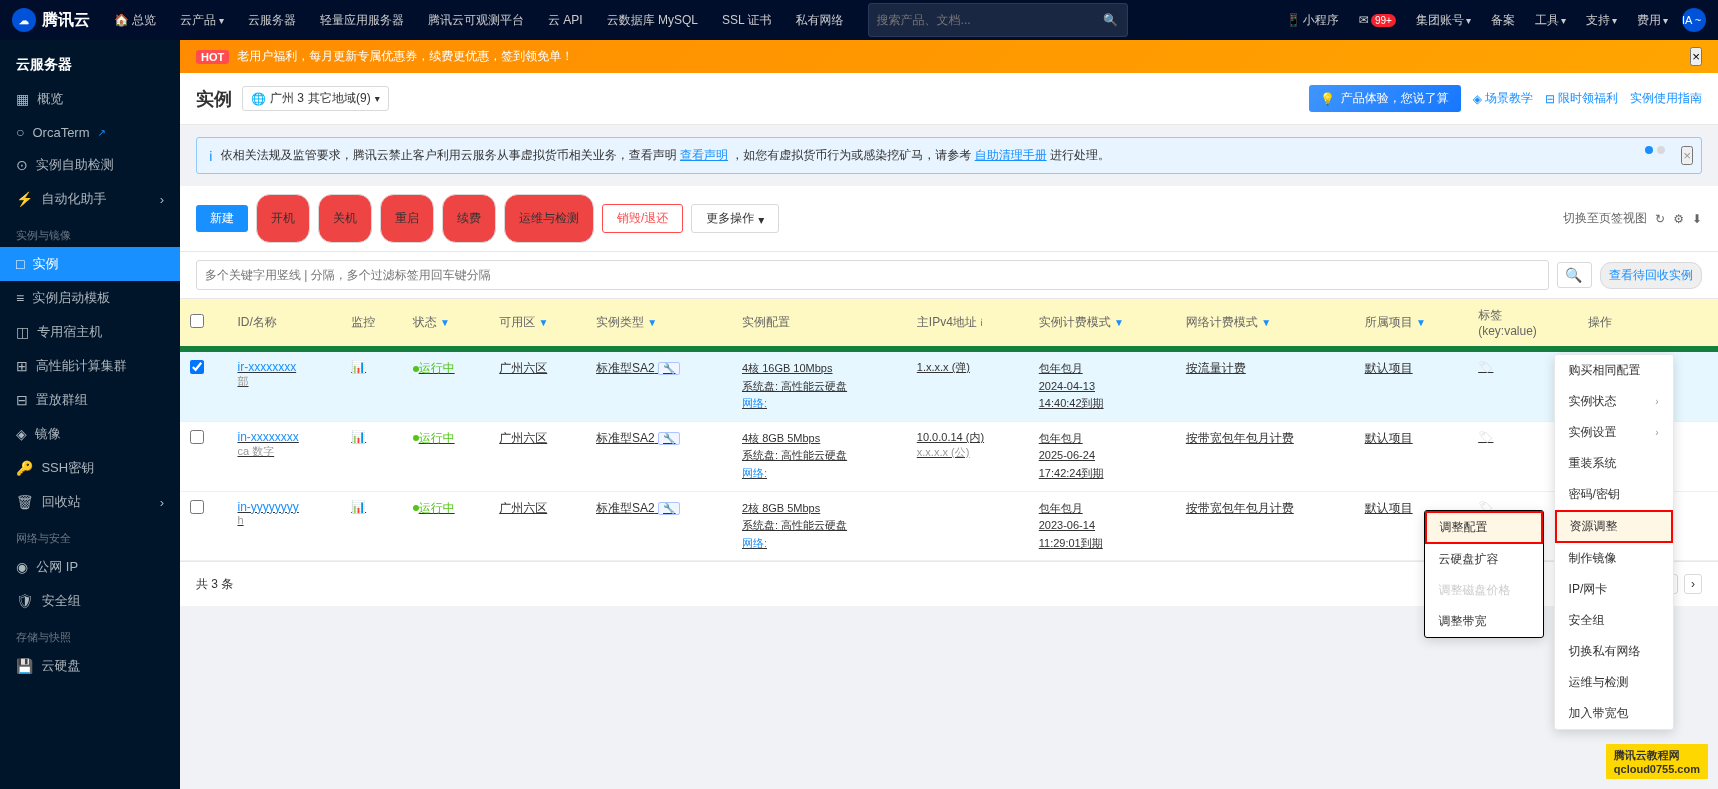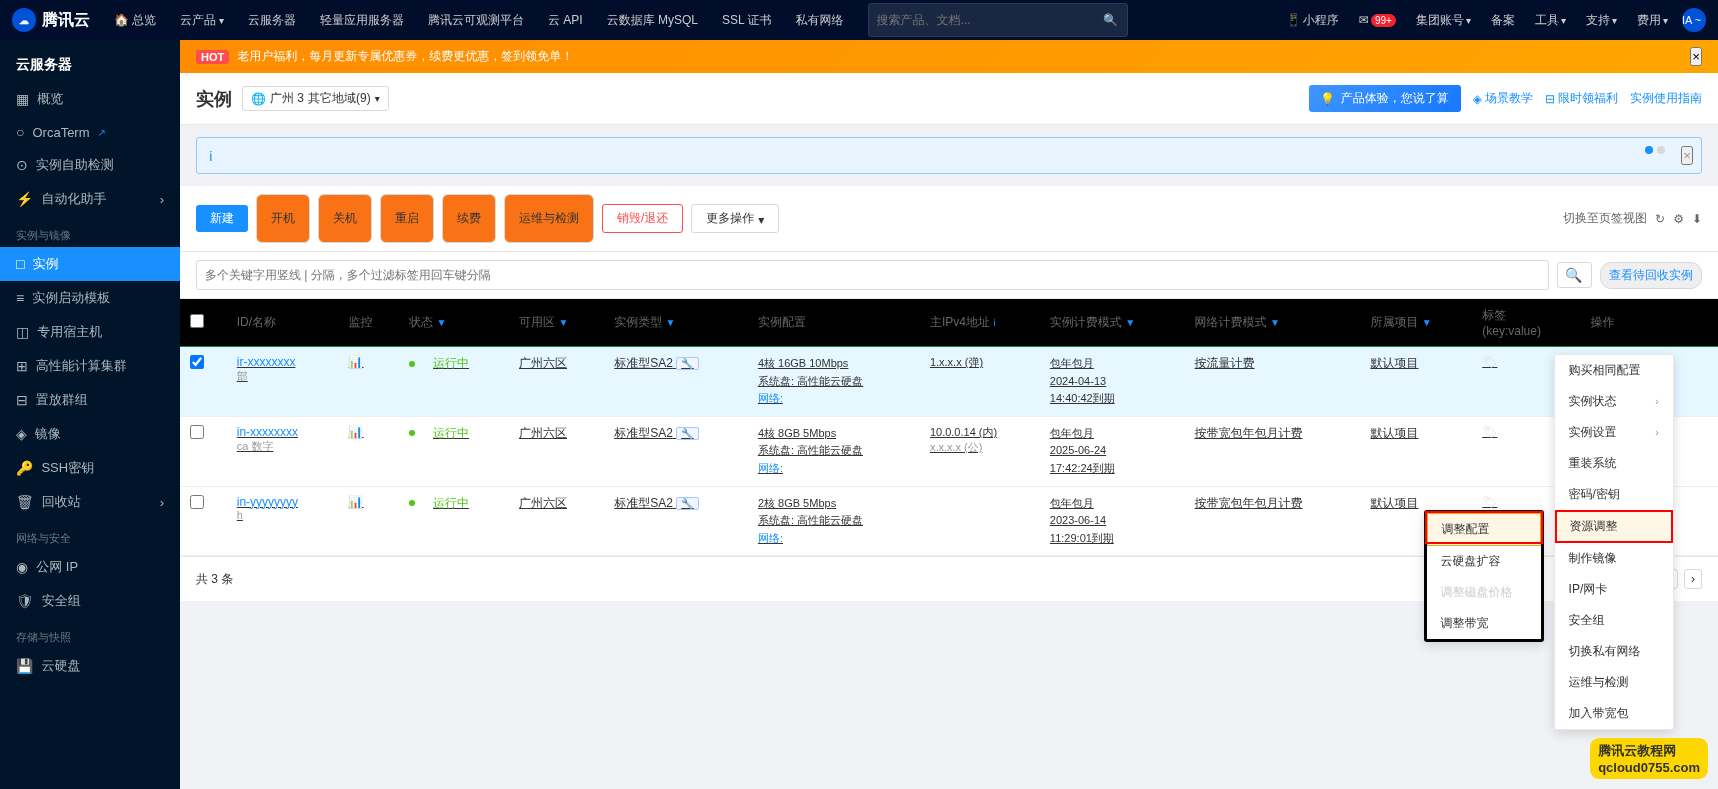--- a/index.html
+++ b/index.html
@@ -60,41 +60,41 @@
     
     .notice-bar { background: #e8f4ff; border: 1px solid #91caff; margin: 12px 16px; border-radius: 3px; padding: 8px 12px; display: flex; align-items: flex-start; gap: 8px; position: relative; }
     .notice-bar .info-icon { color: #1890ff; font-size: 14px; flex-shrink: 0; }
     .notice-bar .notice-text { color: #333; font-size: 12px; line-height: 1.5; }
     .notice-bar a { color: #1890ff; }
     .notice-bar .close-btn { position: absolute; right: 8px; top: 8px; cursor: pointer; color: #999; }
 
     
     .toolbar { padding: 8px 16px; display: flex; align-items: center; gap: 8px; background: white; border-bottom: 1px solid #e8e8e8; }
     .btn-primary { background: #1890ff; color: white; border: none; border-radius: 3px; padding: 5px 14px; font-size: 12px; cursor: pointer; }
-    .btn-default { background: #f97316; color: #333; border: 1px solid #d9d9d9; border-radius: 6px; padding: 15px 14px; font-size: 12px; cursor: pointer; }
+    .btn-default { background: #ef4444; color: #333; border: 1px solid #d9d9d9; border-radius: 14px; padding: 15px 14px; font-size: 12px; cursor: pointer; }
     .btn-danger { background: white; color: #ff4d4f; border: 1px solid #ff4d4f; border-radius: 3px; padding: 5px 14px; font-size: 12px; cursor: pointer; }
     .btn-more { background: white; color: #333; border: 1px solid #d9d9d9; border-radius: 3px; padding: 5px 14px; font-size: 12px; cursor: pointer; display: flex; align-items: flex-end; gap: 4px; }
     .toolbar-right { margin-left: auto; display: flex; align-items: center; gap: 8px; color: #666; font-size: 12px; }
     .toolbar-right span { cursor: pointer; }
 
     
     .table-search { padding: 8px 16px; background: white; display: flex; align-items: center; gap: 8px; border-bottom: 1px solid #e8e8e8; }
     .table-search-input { flex: 1; height: 30px; border: 1px solid #d9d9d9; border-radius: 3px; padding: 0 8px; font-size: 12px; color: #999; }
     .table-search-btn { background: white; border: 1px solid #d9d9d9; border-radius: 3px; padding: 4px 8px; cursor: pointer; font-size: 14px; color: #666; }
     .recycle-btn { color: #1890ff; font-size: 12px; cursor: pointer; white-space: nowrap; padding: 4px 8px; border: 1px solid #d9d9d9; border-radius: 11px; }
 
     
     .table-container { background: white; margin: 0 0; overflow-x: auto; }
     table { width: 100%; border-collapse: collapse; font-size: 12px; }
-    thead th { background: #000000; padding: 8px 10px; text-align: left; border-bottom: 1px solid #15803d; color: #666; font-weight: normal; white-space: nowrap; }
+    thead th { background: #fef9c3; padding: 8px 10px; text-align: left; border-bottom: 6px solid #15803d; color: #666; font-weight: normal; white-space: nowrap; }
     thead th .filter-icon { color: #1890ff; font-size: 10px; cursor: pointer; }
     tbody tr { border-bottom: 1px solid #f0f0f0; text-decoration: underline; }
     tbody tr.selected { background: #e6f7ff; }
     tbody td { padding: 8px 10px; vertical-align: top; }
-    .status-running { color: #52c41a; display: flex; align-items: center; gap: 18px; }
+    .status-running { color: #52c41a; display: flex; align-items: center; gap: 0; }
     .status-dot { width: 6px; height: 6px; border-radius: 50%; background: #52c41a; display: inline-block; }
     .instance-name { color: #1890ff; cursor: pointer; font-size: 12px; }
     .instance-id { color: #999; font-size: 11px; }
     .action-links { display: flex; align-items: center; }
     .action-link { color: #1890ff; cursor: pointer; font-size: 12px; }
     .action-more { color: #1890ff; cursor: pointer; font-size: 12px; display: flex; align-items: center; gap: 2px; }
     .tag-icon { color: #d9d9d9; cursor: pointer; }
     .checkbox { width: 14px; height: 14px; cursor: pointer; }
     .monitor-icon { color: #1890ff; cursor: pointer; }
     .instance-spec { font-size: 11px; line-height: 1.6; }
@@ -103,24 +103,24 @@
     
     .pagination { padding: 10px 16px; background: white; display: flex; align-items: center; justify-content: space-between; border-top: 1px solid #e8e8e8; }
     .pagination-controls { display: flex; align-items: center; gap: 6px; }
     .page-size-select { border: 1px solid #d9d9d9; border-radius: 3px; padding: 3px 6px; font-size: 12px; }
     .dropdown-menu { position: fixed; background: white; border: 1px solid #e8e8e8; border-radius: 3px; box-shadow: 0 3px 12px rgba(0,0,0,0.15); z-index: 300; min-width: 120px; }
     .dropdown-item { padding: 7px 14px; font-size: 12px; color: #333; cursor: pointer; white-space: nowrap; display: flex; align-items: center; justify-content: space-between; }
     .dropdown-item.highlighted { background: #fff7e6; border: 1px solid #ffa500; color: #333; }
     .dropdown-arrow { color: #999; font-size: 10px; }
 
     
-    .sub-dropdown { position: fixed; background: white; border: 3px solid #000000; border-radius: 3px; box-shadow: 0 3px 12px rgba(0,0,0,0.15); z-index: 400; min-width: 120px; }
-
-    
-    .watermark { position: fixed; bottom: 10px; right: 10px; background: #ffd700; color: #333; font-size: 13px; padding: 4px 8px; border-radius: 9px; z-index: 500; font-weight: bold; }
+    .sub-dropdown { position: fixed; background: white; border: 1px solid #000000; border-radius: 3px; box-shadow: 0 3px 12px rgba(0,0,0,0.15); z-index: 400; min-width: 120px; }
+
+    
+    .watermark { position: fixed; bottom: 10px; right: 10px; background: #ffd700; color: #333; font-size: 11px; padding: 4px 8px; border-radius: 1px; z-index: 500; font-weight: bold; }
 
     .chevron { font-size: 10px; }
     .external-link { font-size: 10px; color: #1890ff; }
 
     .notice-dots { display: flex; gap: 4px; align-items: center; margin-left: auto; margin-right: 24px; }
     .notice-dot { width: 8px; height: 8px; border-radius: 50%; background: #d9d9d9; cursor: pointer; }
     .notice-dot.active { background: #1890ff; }
   </style>
 </head>
 <body>
@@ -306,20 +306,27 @@
           <span>限时领福利</span>
         </div>
         <div class="header-link">
           <span>实例使用指南</span>
         </div>
       </div>
     </div>
 
     <div class="notice-bar">
       <span class="info-icon">ℹ</span>
+      <div class="notice-text">
+        <span>依相关法规及监管要求，腾讯云禁止客户利用云服务从事虚拟货币相关业务，查看声明</span>
+        <a href="#">查看声明</a>
+        <span>，如您有虚拟货币行为或感染挖矿马，请参考</span>
+        <a href="#">自助清理手册</a>
+        <span>进行处理。</span>
+      </div>
       <div class="notice-dots">
         <div class="notice-dot active"></div>
         <div class="notice-dot"></div>
       </div>
       <button class="close-btn">×</button>
     </div>
 
     <div class="toolbar">
       <button class="btn-primary">新建</button>
       <button class="btn-default">开机</button>

